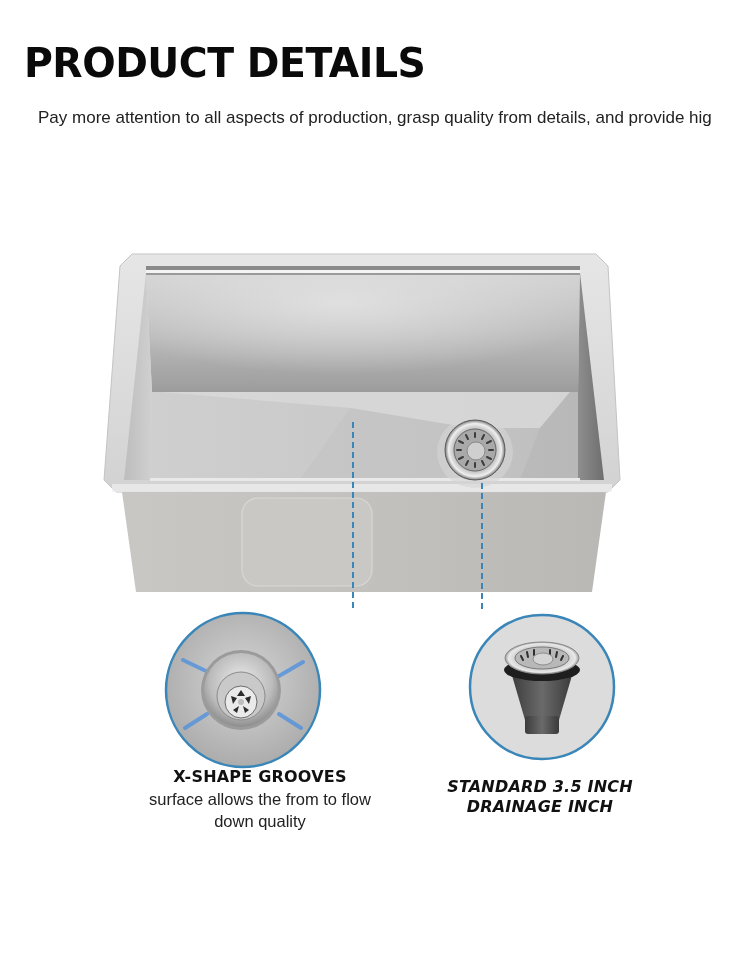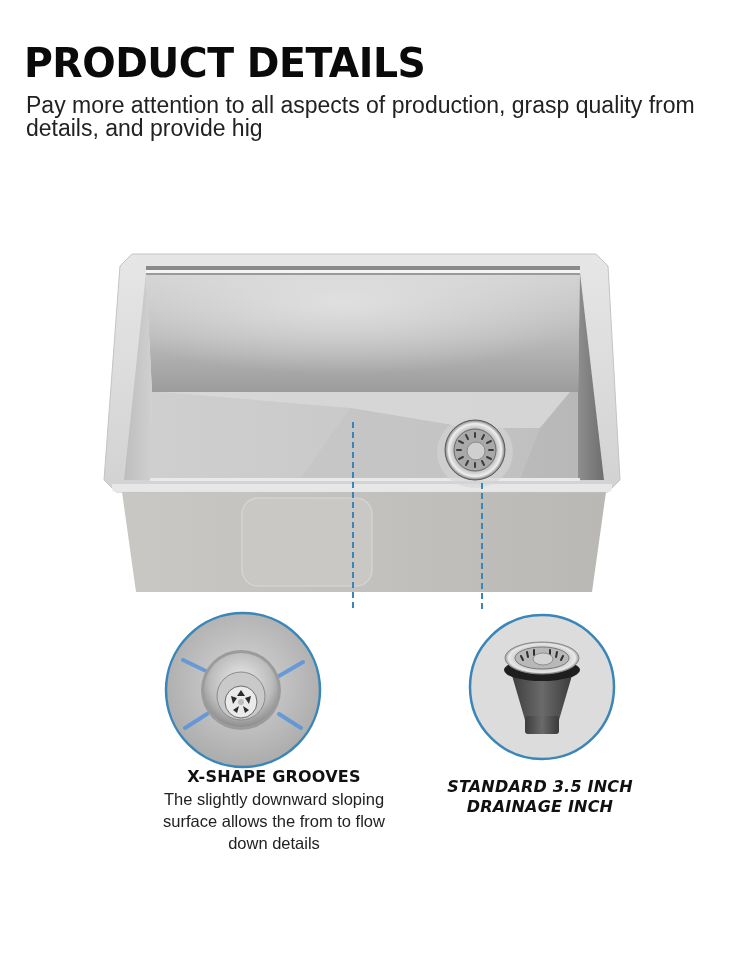--- a/index.html
+++ b/index.html
@@ -29,22 +29,22 @@
       transform: scaleX(0.96);
       transform-origin: left center;
     }
     .subtitle {
       position: absolute;
       left: 26px;
       top: 94px;
       width: 700px;
       height: 48px;
       overflow: hidden;
-      margin: 0;
-      font-size: 23px;
+      margin: 12px;
+      font-size: 17px;
       line-height: 23px;
       color: #222;
     }
     .product-stage {
       position: absolute;
       left: 0;
       top: 240px;
       width: 750px;
       height: 370px;
     }
@@ -233,25 +233,24 @@
     <line x1="60" y1="40" x2="61" y2="45"></line>
     <line x1="67" y1="38" x2="67" y2="43"></line>
     <line x1="83" y1="38" x2="83" y2="43"></line>
     <line x1="90" y1="40" x2="89" y2="45"></line>
     <line x1="96" y1="44" x2="94" y2="48"></line>
   </g>
   <ellipse cx="76" cy="47" rx="10" ry="6" fill="#d4d4d4" stroke="#8e8e8e" stroke-width="1"></ellipse>
   <circle cx="75" cy="75" r="72" fill="none" stroke="#3a86b8" stroke-width="2.5"></circle>
 </svg>
 
-<div class="caption" style="left:124px; top:767px; width:300px;">
+<div class="caption" style="left:110px; top:767px; width:300px;">
   <div class="caption-title">X-SHAPE GROOVES</div>
   <div class="caption-body">
-    <div>The slightly downward sloping</div>
     <div>surface allows the from to flow</div>
-    <div>down details</div>
+    <div>down quality</div>
   </div>
 </div>
 
 <div class="caption" style="left:420px; top:777px; width:240px;font-style:italic;">
   <div class="caption-title">STANDARD 3.5 INCH</div>
   <div class="caption-title">DRAINAGE INCH</div>
 </div>
 
 </body></html>

